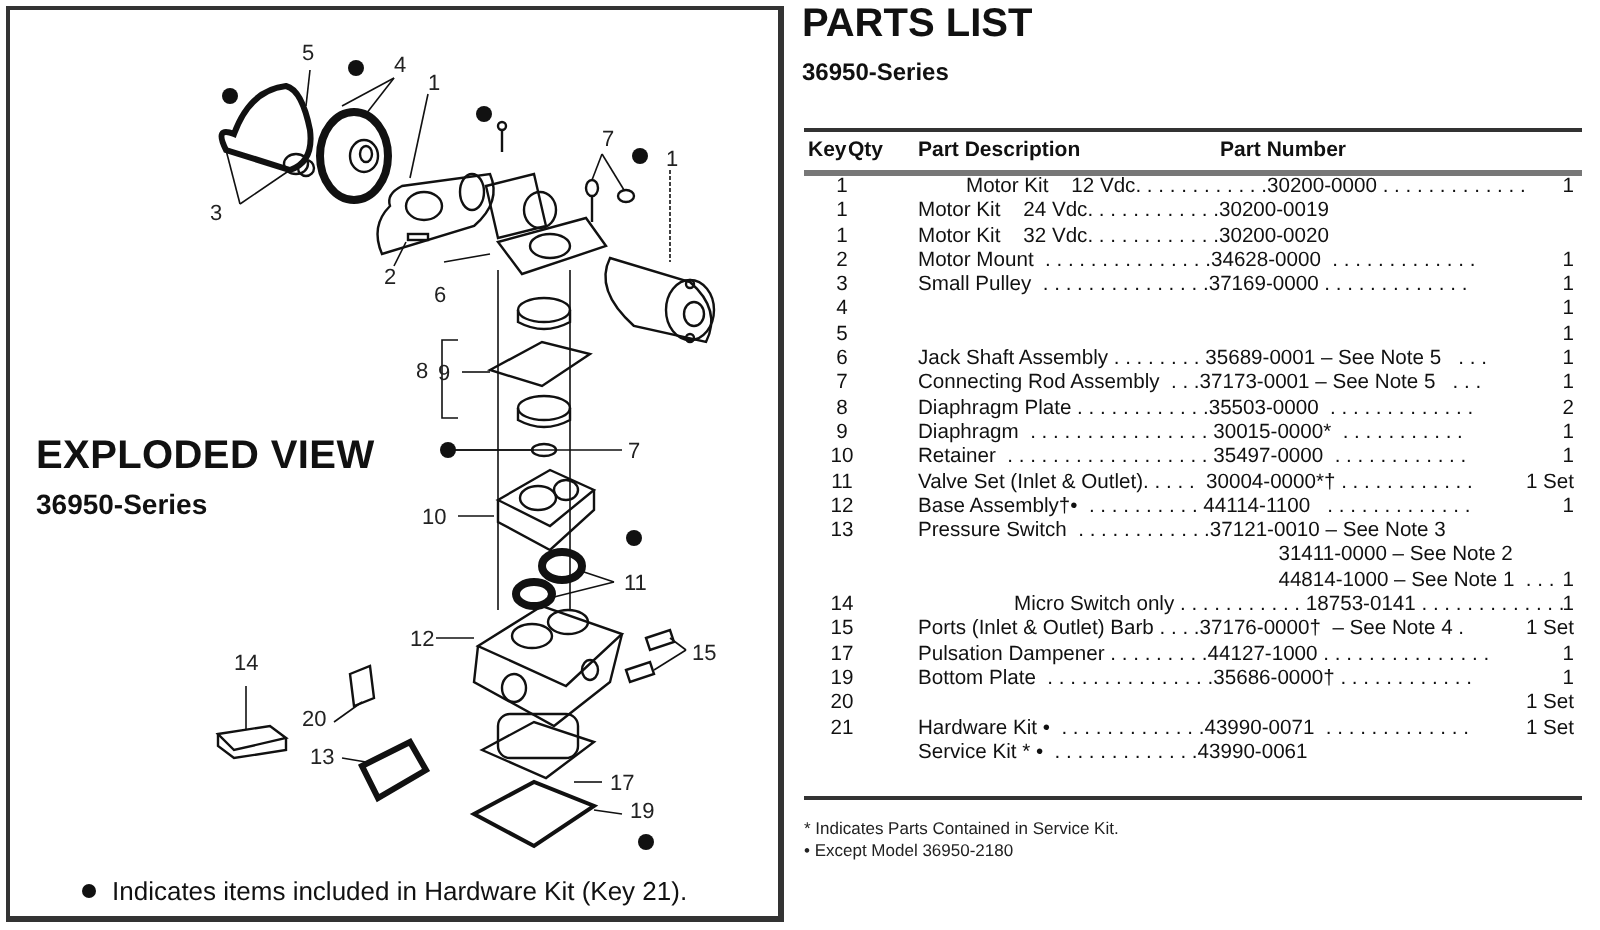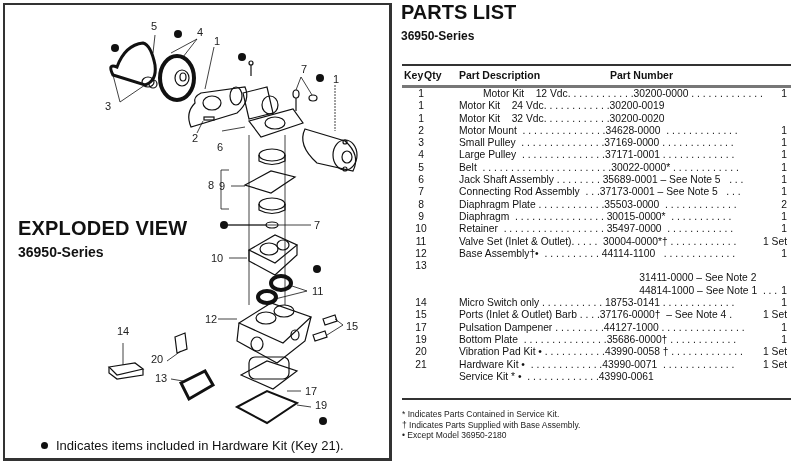--- a/index.html
+++ b/index.html
@@ -264,26 +264,24 @@
         <span class="c-desc" style="white-space: pre;">Motor Mount  . . . . . . . . . . . . . . .34628-0000  . . . . . . . . . . . . .</span>
         <span class="c-qty" style="white-space: pre;">1</span>
       </div>
       <div class="row">
         <span class="c-key" style="white-space: pre;">3</span>
         <span class="c-desc" style="white-space: pre;">Small Pulley  . . . . . . . . . . . . . . .37169-0000 . . . . . . . . . . . . .</span>
         <span class="c-qty" style="white-space: pre;">1</span>
       </div>
       <div class="row">
         <span class="c-key" style="white-space: pre;">4</span>
-        <span class="c-desc" style="white-space: pre;">Large Pulley  . . . . . . . . . . . . . . .37171-0001 . . . . . . . . . . . . .</span>
         <span class="c-qty" style="white-space: pre;">1</span>
       </div>
       <div class="row">
         <span class="c-key" style="white-space: pre;">5</span>
-        <span class="c-desc" style="white-space: pre;">Belt  . . . . . . . . . . . . . . . . . . . . . . .30022-0000* . . . . . . . . . . . .</span>
         <span class="c-qty" style="white-space: pre;">1</span>
       </div>
       <div class="row">
         <span class="c-key" style="white-space: pre;">6</span>
         <span class="c-desc" style="white-space: pre;">Jack Shaft Assembly . . . . . . . . 35689-0001 – See Note 5   . . .</span>
         <span class="c-qty" style="white-space: pre;">1</span>
       </div>
       <div class="row">
         <span class="c-key" style="white-space: pre;">7</span>
         <span class="c-desc" style="white-space: pre;">Connecting Rod Assembly  . . .37173-0001 – See Note 5   . . .</span>
@@ -309,68 +307,67 @@
         <span class="c-desc" style="white-space: pre;">Valve Set (Inlet &amp; Outlet). . . . .  30004-0000*† . . . . . . . . . . . .</span>
         <span class="c-qty" style="white-space: pre;">1 Set</span>
       </div>
       <div class="row">
         <span class="c-key" style="white-space: pre;">12</span>
         <span class="c-desc" style="white-space: pre;">Base Assembly†•  . . . . . . . . . . 44114-1100   . . . . . . . . . . . . .</span>
         <span class="c-qty" style="white-space: pre;">1</span>
       </div>
       <div class="row">
         <span class="c-key" style="white-space: pre;">13</span>
+        <span class="c-desc" style="white-space: pre;">Pressure Switch  . . . . . . . . . . . .37121-0010 – See Note 3</span>
         <span class="c-qty" style="white-space: pre;"></span>
       </div>
       <div class="row">
         <span class="c-key" style="white-space: pre;"></span>
         <span class="c-desc" style="white-space: pre;">                                                               31411-0000 – See Note 2</span>
         <span class="c-qty" style="white-space: pre;"></span>
       </div>
       <div class="row">
         <span class="c-key" style="white-space: pre;"></span>
         <span class="c-desc" style="white-space: pre;">                                                               44814-1000 – See Note 1  . . .</span>
         <span class="c-qty" style="white-space: pre;">1</span>
       </div>
       <div class="row">
         <span class="c-key" style="white-space: pre;">14</span>
-        <span class="c-desc" style="white-space: pre;">Micro Switch only . . . . . . . . . . . 18753-0141 . . . . . . . . . . . . .</span>
+        <span class="c-desc" style="white-space: pre; margin-left: 48px;">Micro Switch only . . . . . . . . . . . 18753-0141 . . . . . . . . . . . . .</span>
         <span class="c-qty" style="white-space: pre;">1</span>
       </div>
       <div class="row">
         <span class="c-key" style="white-space: pre;">15</span>
         <span class="c-desc" style="white-space: pre;">Ports (Inlet &amp; Outlet) Barb . . . .37176-0000†  – See Note 4 .</span>
         <span class="c-qty" style="white-space: pre;">1 Set</span>
       </div>
       <div class="row">
         <span class="c-key" style="white-space: pre;">17</span>
         <span class="c-desc" style="white-space: pre;">Pulsation Dampener . . . . . . . . .44127-1000 . . . . . . . . . . . . . . .</span>
         <span class="c-qty" style="white-space: pre;">1</span>
       </div>
       <div class="row">
         <span class="c-key" style="white-space: pre;">19</span>
         <span class="c-desc" style="white-space: pre;">Bottom Plate  . . . . . . . . . . . . . . .35686-0000† . . . . . . . . . . . .</span>
         <span class="c-qty" style="white-space: pre;">1</span>
       </div>
       <div class="row">
         <span class="c-key" style="white-space: pre;">20</span>
-        <span class="c-desc" style="white-space: pre;">Vibration Pad Kit • . . . . . . . . . . .43990-0058 † . . . . . . . . . . . . .</span>
         <span class="c-qty" style="white-space: pre;">1 Set</span>
       </div>
       <div class="row">
         <span class="c-key" style="white-space: pre;">21</span>
         <span class="c-desc" style="white-space: pre;">Hardware Kit •  . . . . . . . . . . . . .43990-0071  . . . . . . . . . . . . .</span>
         <span class="c-qty" style="white-space: pre;">1 Set</span>
       </div>
       <div class="row">
         <span class="c-key" style="white-space: pre;"></span>
         <span class="c-desc" style="white-space: pre;">Service Kit * •  . . . . . . . . . . . . .43990-0061</span>
         <span class="c-qty" style="white-space: pre;"></span>
       </div>
     </div>
 
   <div id="rule-bottom"></div>
   <div id="footnotes">
     <div>*  Indicates Parts Contained in Service Kit.</div>
-    <div>† Indicates Parts Supplied with Base Assembly.</div>
     <div>•  Except Model 36950-2180</div>
   </div>
 </div>
 
 </body></html>

